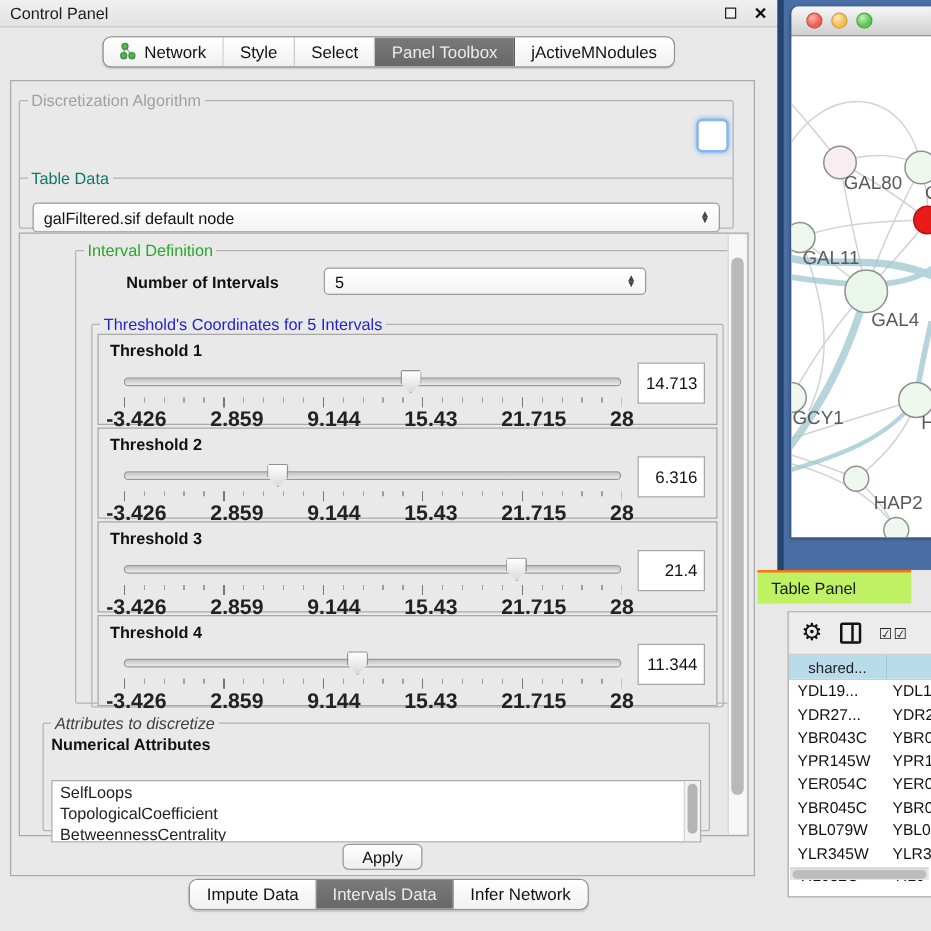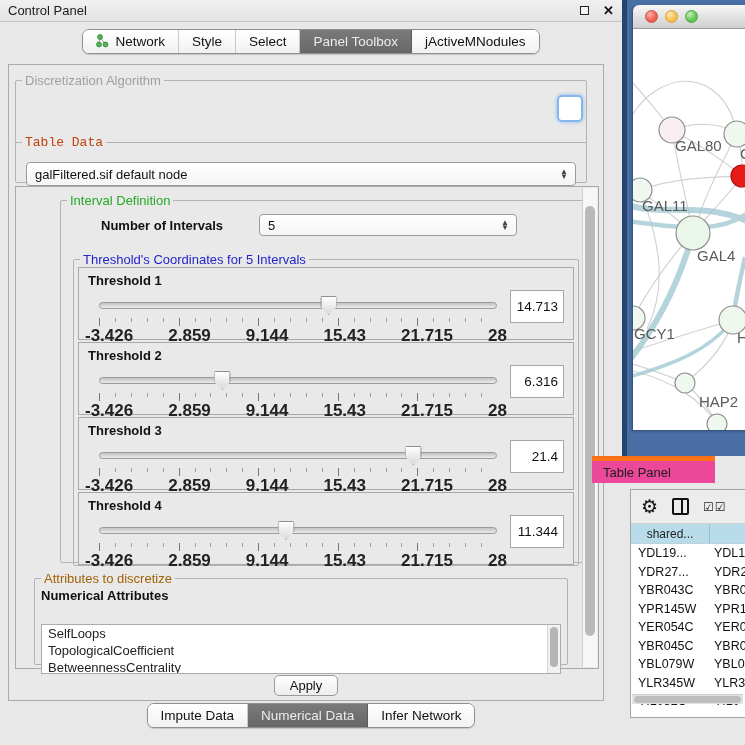--- a/index.html
+++ b/index.html
@@ -33,21 +33,21 @@
   .combo-fragment { position:absolute; left:548px; top:30px; width:26px; height:27px;
     background:#fff; border:2px solid #87b6ec; border-radius:5px; box-shadow:0 0 4px #8ab8ef; }
 
   .algo-popup { position:absolute; left:5px; top:21px; width:566px; height:50px; background:#fff;
     border:1px solid #b5b5b5; border-radius:0 0 4px 4px; box-shadow:0 3px 8px rgba(0,0,0,.28); z-index:5; }
   .popup-placeholder { text-align:center; color:#b4b4b4; font-size:12.5px; padding-top:2px; }
   .popup-opt { font-size:13px; color:#111; padding:0 3px; line-height:16px; }
   .popup-opt.bold { font-weight:bold; }
 
   .fs-tabledata { position:absolute; left:6px; top:70px; width:572px; height:48px; background:#e9e9e9; }
-  .fs-tabledata legend { color:#c2410c; font-size:13px;font-family:Liberation Mono, monospace; }
+  .fs-tabledata legend { color:#0f766e; font-size:13px; }
   .combo { background:linear-gradient(#ffffff,#f4f4f4); border:1px solid #9c9c9c; border-radius:4px;
     font-size:13px; color:#111; display:flex; align-items:center; padding:0 8px; height:24px; position:relative; }
   .combo .arrows { position:absolute; right:7px; top:50%; transform:translateY(-50%);
     font-size:8px; line-height:4.5px; color:#444; text-align:center; }
   .combo-td { position:absolute; left:10px; right:10px; top:12px; }
 
   .scrollwrap { position:absolute; left:6px; top:121px; width:584px; height:483px;
     border:1px solid #a8a8a8; background:#e9e9e9; }
   .vscroll { position:absolute; right:1px; top:1px; bottom:1px; width:15px; background:#f7f7f7; border-left:1px solid #cfcfcf; }
   .vscroll .thumb { position:absolute; left:2px; width:10px; top:18px; height:430px; background:#b9b9b9; border-radius:6px; }
@@ -100,22 +100,22 @@
   .net-window { position:absolute; left:11px; top:5px; width:120px; height:425px; border-radius:6px 0 0 0; overflow:hidden;
     box-shadow:-1px 1px 3px rgba(0,0,0,.35); }
   .net-titlebar { height:24px; background:linear-gradient(#f7f7f7,#cfcfcf); border-bottom:1px solid #999;
     display:flex; align-items:center; padding-left:12px; gap:7px; }
   .light { width:13px; height:13px; border-radius:50%; }
   .light.red   { background:radial-gradient(circle at 35% 30%, #ffb3a8, #ed5f52 60%); border:1px solid #c94f42; }
   .light.yellow{ background:radial-gradient(circle at 35% 30%, #ffe9b0, #f5bd4f 60%); border:1px solid #d5a03c; }
   .light.green { background:radial-gradient(circle at 35% 30%, #c4f0b8, #5ec454 60%); border:1px solid #47a83c; }
   .net-canvas { position:relative; height:401px; background:#fff; overflow:hidden; }
 
-  .tp-header { position:absolute; left:592px; top:456px; width:123px; height:27px; background:#ec4899;
-    border-top:5px solid #f97316; display:flex; align-items:center; padding-left:11px; font-size:13px; color:#1c1c1c; }
+  .tp-header { position:absolute; left:606px; top:456px; width:123px; height:27px; background:#bef264;
+    border-top:2px solid #f97316; display:flex; align-items:center; padding-left:11px; font-size:13px; color:#1c1c1c; }
   .tp-body { position:absolute; left:622px; top:483px; width:123px; height:262px; background:#e8e8e8; }
   .tp-box { position:absolute; left:8px; top:6px; width:140px; height:229px; border:1px solid #a5a5a5; background:#fff; overflow:hidden; }
   .tp-toolbar { height:34px; background:#ececec; border-bottom:1px solid #cfcfcf; display:flex; align-items:center; gap:14px; padding-left:10px; }
   .gear { font-size:19px; color:#111; line-height:1; }
   .cols-ico { width:17px; height:17px; border:2px solid #111; border-radius:2px; position:relative; }
   .cols-ico::after { content:""; position:absolute; left:50%; top:0; bottom:0; width:2px; background:#111; }
   .checks { font-size:12px; color:#222; letter-spacing:1px; }
   .tp-table { width:160px; }
   .tp-hrow { display:flex; height:20px; border-bottom:1px solid #bcd2dc; }
   .tp-hcell { background:#b9dcea; border-right:1px solid #9fbecb; font-size:12px; color:#222;
@@ -269,21 +269,21 @@
                   <span>28</span>
               </div>
             </div>
             <div class="valbox">11.344</div>
           </div>
 
         </fieldset>
       </fieldset>
 
       <fieldset class="fs-attr">
-        <legend style="color:#a16207;">Attributes to discretize</legend>
+        <legend style="color:#404040;font-style:italic;">Attributes to discretize</legend>
         <div class="attr-title">Numerical Attributes</div>
         <div class="listbox">
           <div class="item">SelfLoops</div>
           <div class="item">TopologicalCoefficient</div>
           <div class="item">BetweennessCentrality</div>
           <div class="list-vscroll">
               <div class="thumb"></div>
             </div>
         </div>
       </fieldset>
@@ -297,21 +297,21 @@
       <div class="apply-btn">Apply</div>
     </div>
   </div>
 
   <div class="cp-bottombar">
     <div class="seg">
       <div class="seg-item">
         <span>Impute Data</span>
       </div>
       <div class="seg-item active">
-        <span>Numerical Data</span>
+        <span>Intervals Data</span>
       </div>
       <div class="seg-item">
         <span>Infer Network</span>
       </div>
     </div>
   </div>
 
   <div class="blue-frame">
     <div class="blue-edge"></div>
     <div class="net-window">

